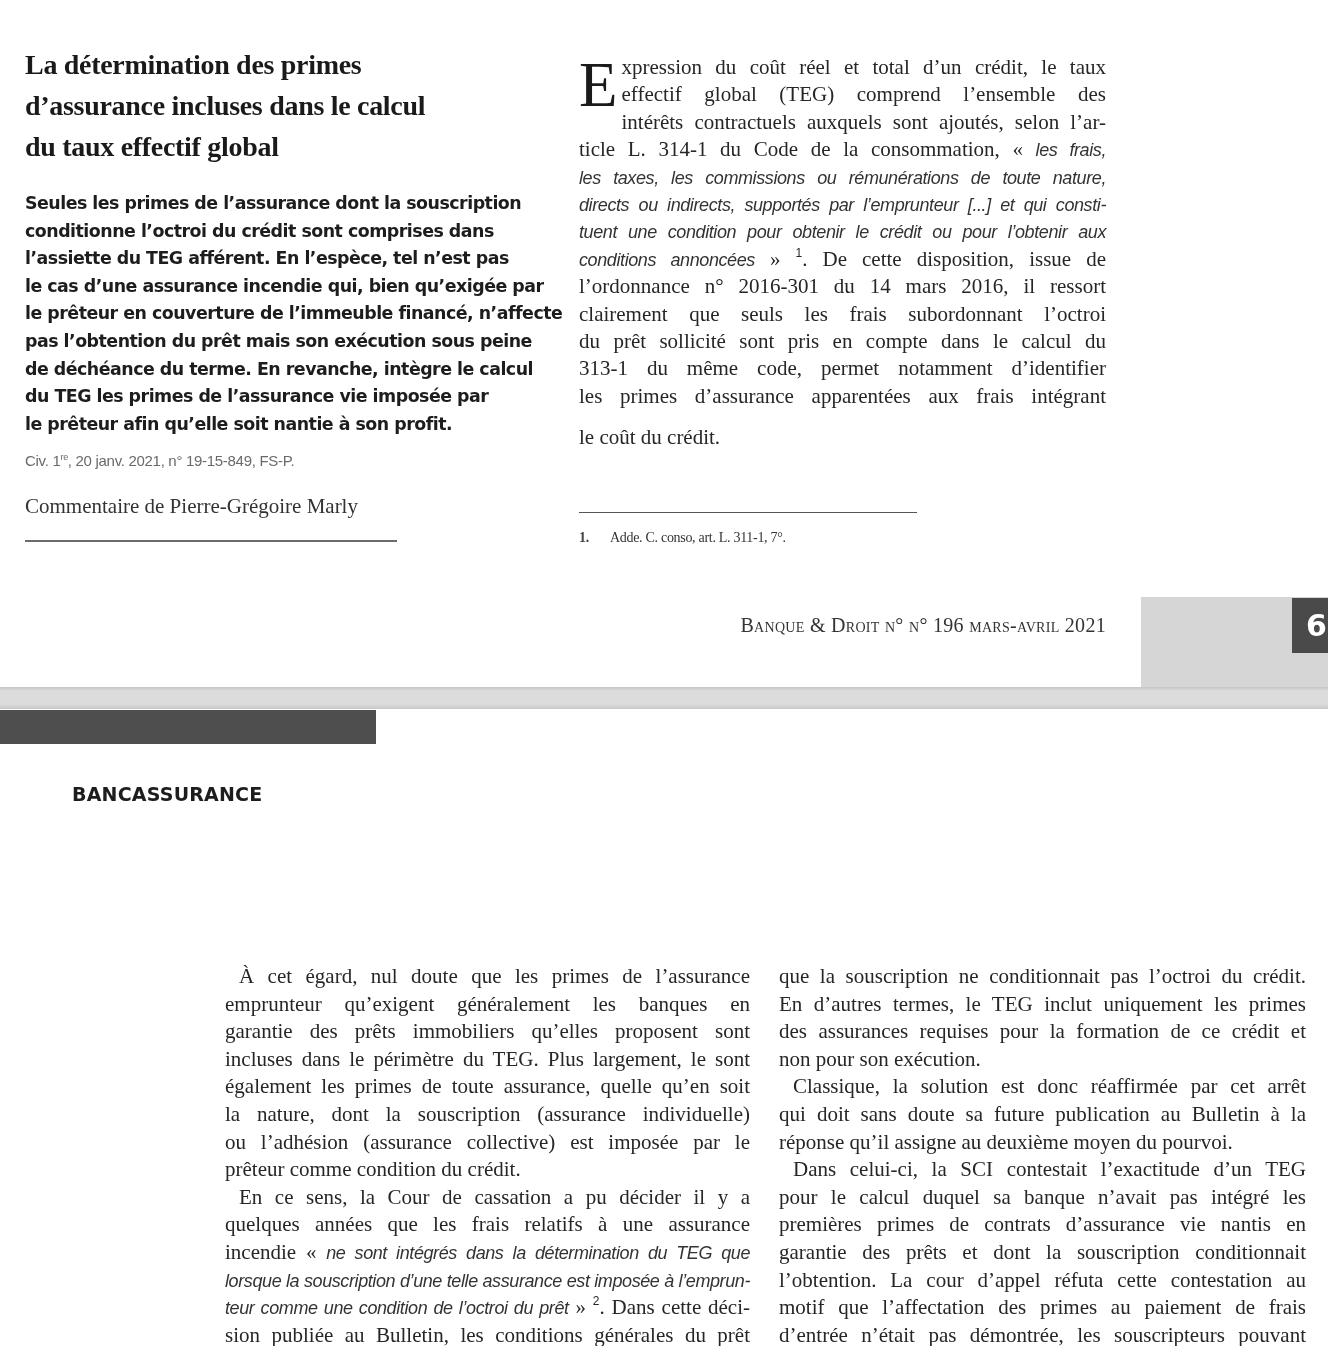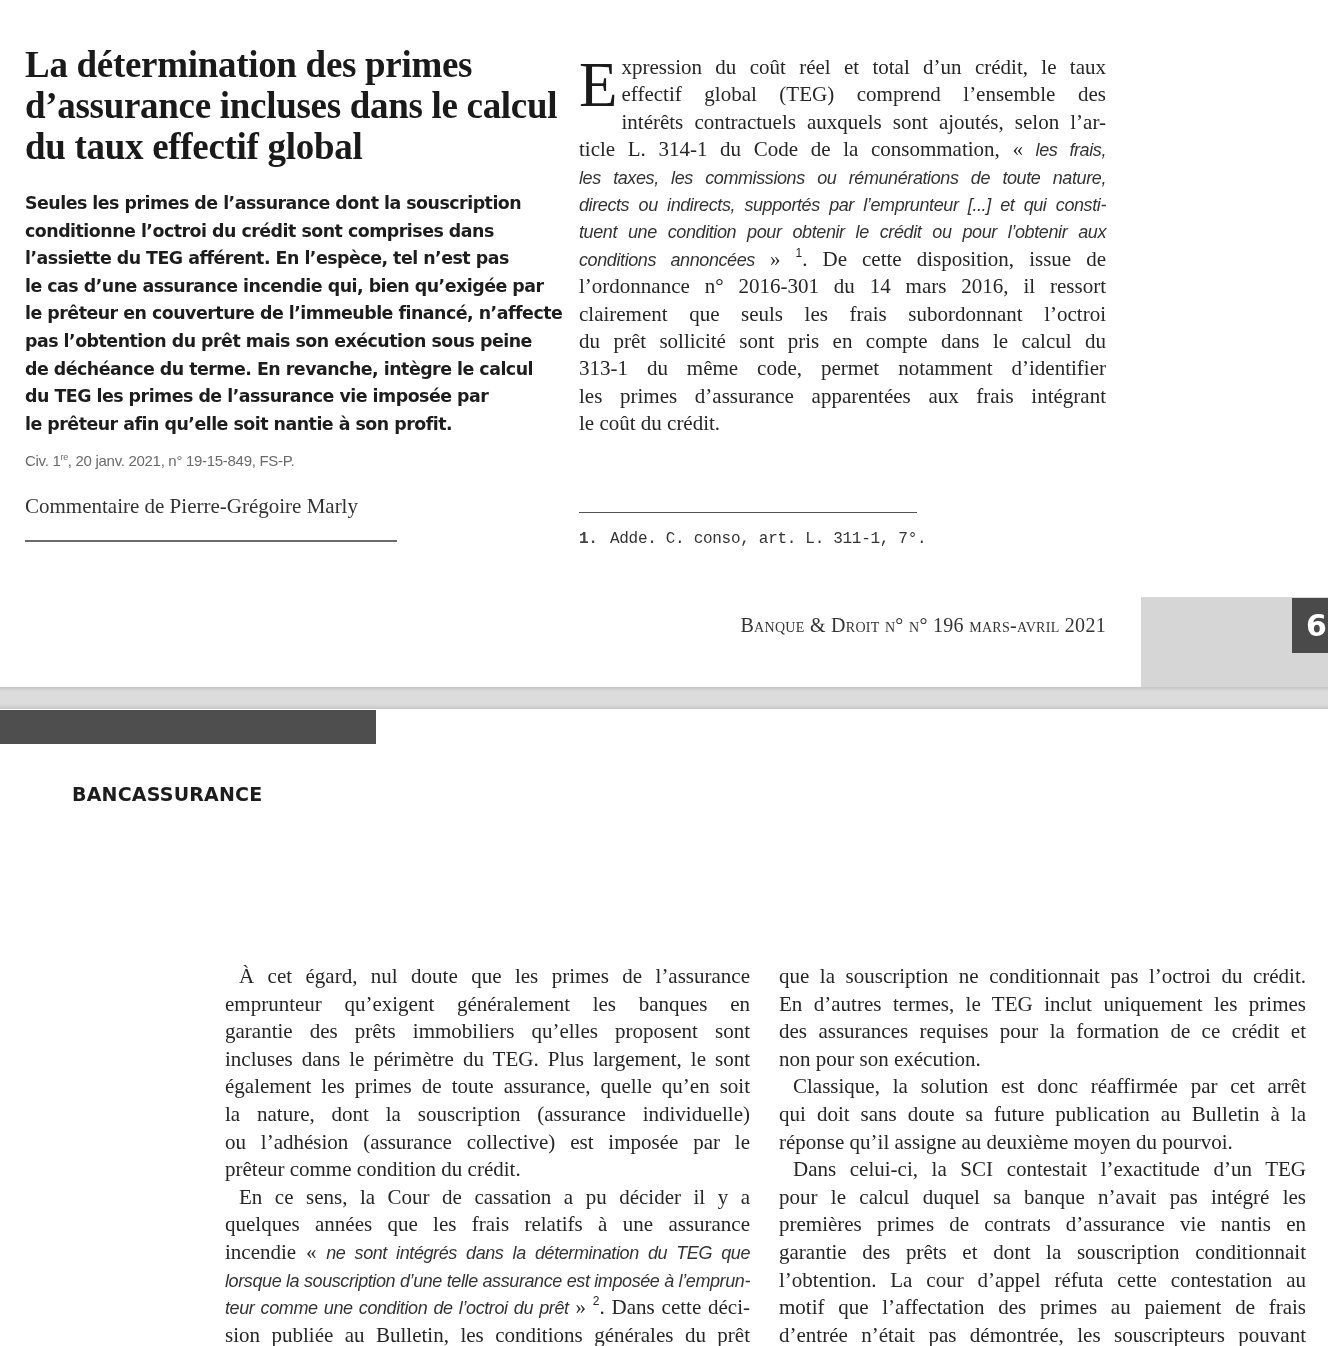--- a/index.html
+++ b/index.html
@@ -7,21 +7,21 @@
     width: 1328px; height: 1346px; overflow: hidden; position: relative;
     background: #ffffff; color: #1c1c1c;
     font-family: "Liberation Serif", "DejaVu Serif", serif;
   }
   .abs { position: absolute; }
 
   
   .title {
     left: 25px; top: 44px; width: 540px;
     font-family: "Liberation Serif", serif; font-weight: bold;
-    font-size: 37px; line-height: 41px; color: #1a1a1a; letter-spacing: -0.3px;
+    font-size: 28px; line-height: 41px; color: #1a1a1a; letter-spacing: -0.3px;
   }
   .title span { display: block; white-space: nowrap; }
   .chapo {
     left: 25px; top: 190px; width: 540px;
     font-family: "DejaVu Sans", sans-serif; font-weight: bold;
     font-size: 17.4px; line-height: 27.6px; color: #1d1d1d; letter-spacing: -0.5px;
   }
   .chapo span { display: block; white-space: nowrap; }
   .reference {
     left: 25px; top: 452px;
@@ -33,34 +33,34 @@
     font-family: "Liberation Serif", serif; font-size: 21px; color: #333;
     padding-bottom: 20px; border-bottom: 2px solid #6b6b6b;
     white-space: nowrap; line-height: 28px;
   }
 
   .col-right {
     left: 579px; top: 54px; width: 527px;
     font-size: 21px; line-height: 27.4px; color: #262626;
   }
   .col-right .line { display: block; white-space: nowrap; text-align: justify; text-align-last: justify; height: 27.4px; }
-  .col-right .line.last { text-align-last: left; }
+  .col-right .line.last { text-align-last: left; margin-top: 14px; }
   .col-right i, .col2 i {
     font-family: "Liberation Sans", sans-serif; font-style: italic;
     font-size: 18px; letter-spacing: -0.4px; color: #333;
   }
   .dropcap {
     float: left; font-size: 63px; line-height: 50px; height: 50px;
     margin: 6px 4px 0 0; color: #1a1a1a;
   }
   sup.fn { font-family: "Liberation Sans", sans-serif; font-size: 12px; vertical-align: 9px; line-height: 0; }
 
   .fn-rule { left: 579px; top: 512px; width: 338px; height: 0; border-top: 1.5px solid #555; }
   .footnote {
-    left: 579px; top: 530px; font-family: Liberation Mono, monospace; font-size: 16px; color: #333;
+    left: 579px; top: 530px; font-family: Liberation Serif, serif; font-size: 14px; color: #333;
     letter-spacing: -0.3px; white-space: nowrap;
   }
   .footnote .num { display: inline-block; width: 31px; font-weight: bold; color: #444; }
 
   .running-foot {
     left: 560px; top: 614px; width: 546px; text-align: right;
     font-variant: small-caps; font-size: 20px; color: #333; letter-spacing: 0.3px; white-space: nowrap;
   }
   .grey-tab { left: 1141px; top: 597px; width: 187px; height: 90px; background: #d6d6d6; }
   .page-number {

